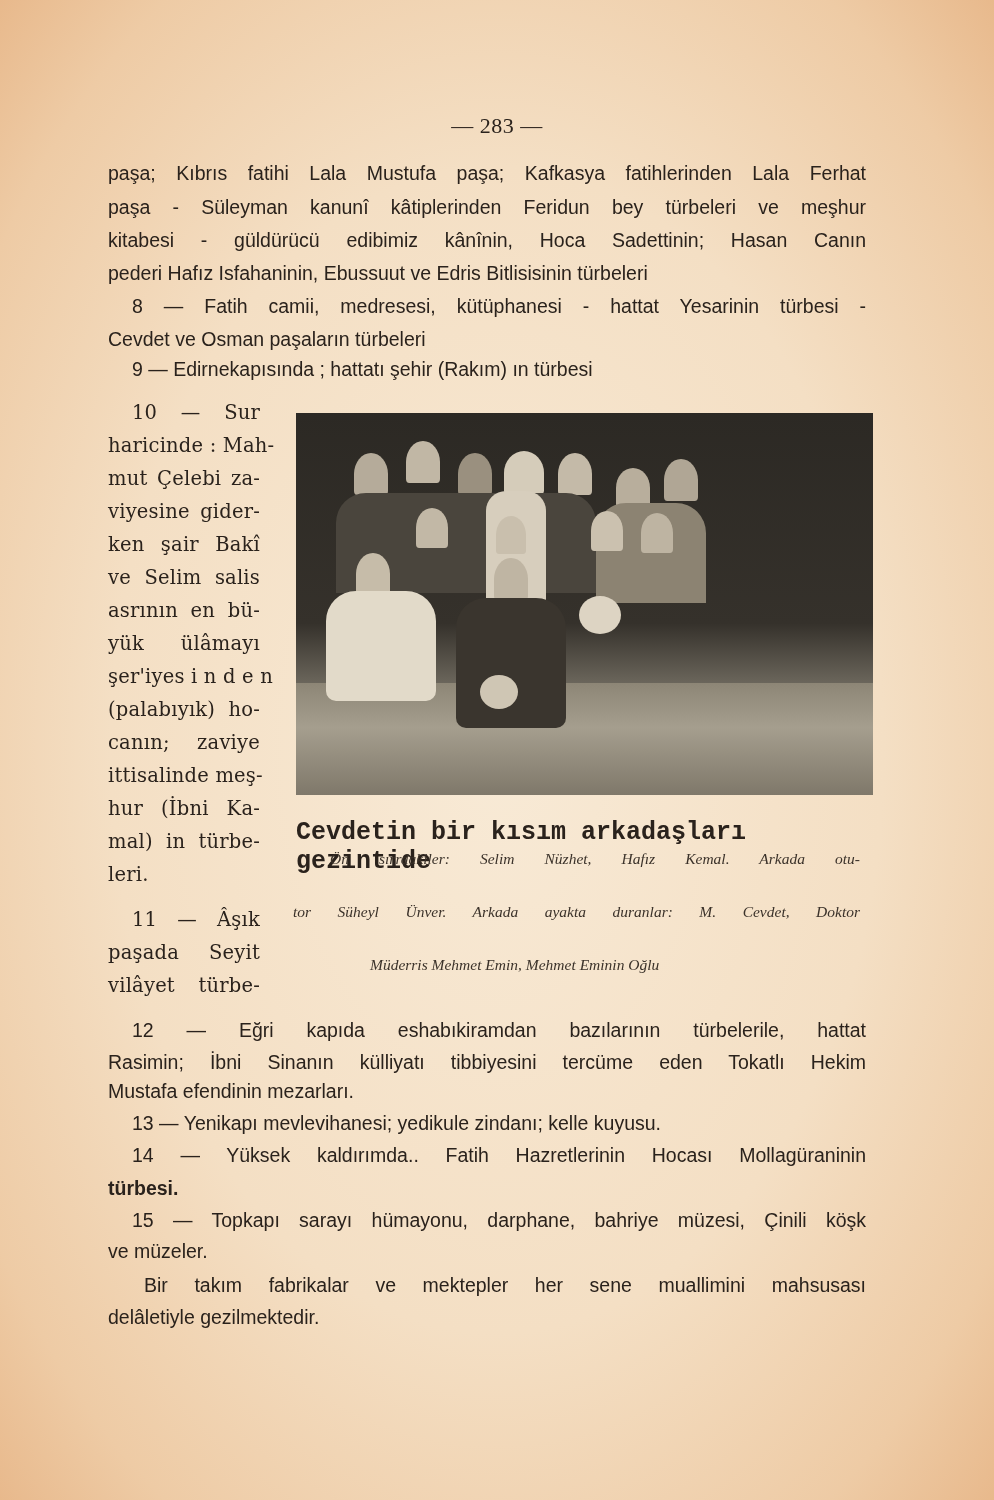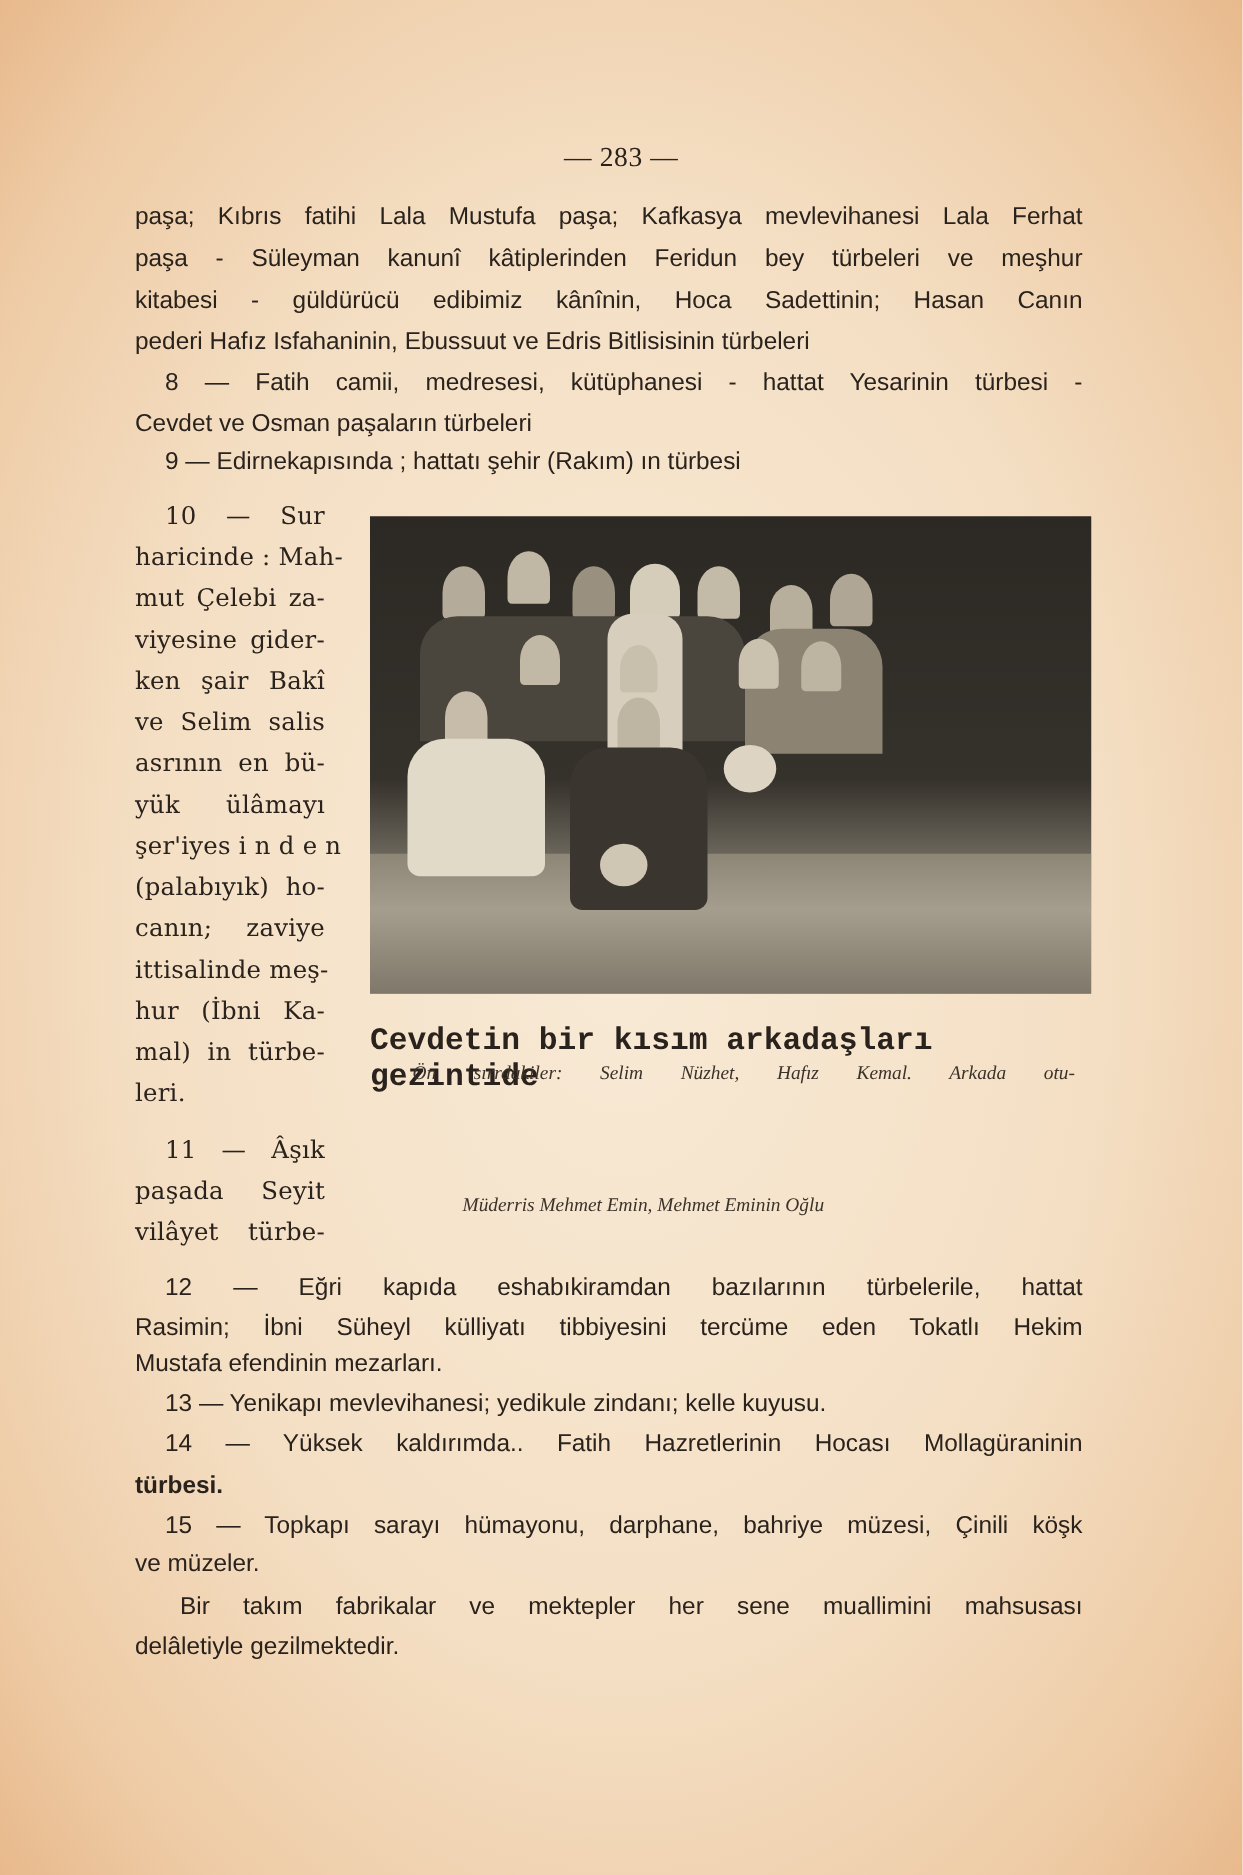--- a/index.html
+++ b/index.html
@@ -50,21 +50,21 @@
   }
   .cap.j { text-align: justify; text-align-last: justify; }
 </style>
 </head>
 <body>
 
 <div class="page">
 
   <div class="pgnum">— 283 —</div>
 
-  <div class="line j" style="top:160px;">paşa; Kıbrıs fatihi Lala Mustufa paşa; Kafkasya mevlevihanesi Lala Ferhat</div>
+  <div class="line j" style="top:160px;">paşa; Kıbrıs fatihi Lala Mustufa paşa; Kafkasya fatihlerinden Lala Ferhat</div>
   <div class="line j" style="top:194px;">paşa - Süleyman  kanunî kâtiplerinden Feridun bey türbeleri ve  meşhur</div>
   <div class="line j" style="top:227px;">kitabesi - güldürücü  edibimiz kânînin,  Hoca Sadettinin;  Hasan Canın</div>
   <div class="line" style="top:260px;">pederi Hafız Isfahaninin, Ebussuut ve Edris Bitlisisinin türbeleri</div>
   <div class="line j" style="top:293px; left:132px; width:734px;">8 — Fatih camii, medresesi, kütüphanesi - hattat Yesarinin türbesi -</div>
   <div class="line" style="top:326px;">Cevdet ve Osman paşaların türbeleri</div>
   <div class="line" style="top:356px; left:132px;">9 — Edirnekapısında ; hattatı  şehir (Rakım) ın türbesi</div>
 
   <div class="side" style="top:396px;">
     <div style="padding-left:24px;">10  —  Sur</div>
     <div>haricinde : Mah-</div>
@@ -110,24 +110,25 @@
     <div class="person" style="left:60px;top:140px;width:34px;height:42px;background:#c6bca9;"></div>
     <div class="person" style="left:30px;top:178px;width:110px;height:110px;background:#e2dac9;border-radius:30px 30px 10px 10px;"></div>
     <div class="person" style="left:198px;top:145px;width:34px;height:42px;background:#bfb5a3;"></div>
     <div class="person" style="left:160px;top:185px;width:110px;height:130px;background:#3a352e;border-radius:30px 30px 10px 10px;"></div>
     <div class="person" style="left:283px;top:183px;width:42px;height:38px;background:#ddd4c3;border-radius:50%;"></div>
     <div class="person" style="left:184px;top:262px;width:38px;height:34px;background:#cfc6b4;border-radius:50%;"></div>
   </div>
 
   <div class="caption-title">Cevdetin bir kısım arkadaşları gezintide</div>
   <div class="cap j" style="left:330px; top:850px; width:530px;">Ön sırrdakiler: Selim Nüzhet, Hafız  Kemal. Arkada  otu-</div>
+  <div class="cap j" style="left:293px; top:903px; width:567px;">tor  Süheyl Ünver. Arkada ayakta duranlar: M. Cevdet, Doktor</div>
   <div class="cap" style="left:370px; top:956px;">Müderris Mehmet  Emin, Mehmet  Eminin Oğlu</div>
 
   <div class="line j" style="top:1017px; left:132px; width:734px;">12 — Eğri  kapıda  eshabıkiramdan  bazılarının  türbelerile,  hattat</div>
-  <div class="line j" style="top:1049px;">Rasimin; İbni Süheyl külliyatı tibbiyesini  tercüme eden  Tokatlı Hekim</div>
+  <div class="line j" style="top:1049px;">Rasimin; İbni Sinanın külliyatı tibbiyesini  tercüme eden  Tokatlı Hekim</div>
   <div class="line" style="top:1078px;">Mustafa efendinin mezarları.</div>
   <div class="line" style="top:1110px; left:132px;">13 — Yenikapı mevlevihanesi; yedikule zindanı;  kelle kuyusu.</div>
   <div class="line j" style="top:1142px; left:132px; width:734px;">14 — Yüksek kaldırımda.. Fatih Hazretlerinin  Hocası Mollagüraninin</div>
   <div class="line" style="top:1175px;font-weight:bold;">türbesi.</div>
   <div class="line j" style="top:1207px; left:132px; width:734px;">15 — Topkapı sarayı hümayonu, darphane, bahriye müzesi, Çinili köşk</div>
   <div class="line" style="top:1238px;">ve müzeler.</div>
   <div class="line j" style="top:1272px; left:144px; width:722px;">Bir takım  fabrikalar ve  mektepler her  sene  muallimini mahsusası</div>
   <div class="line" style="top:1304px;">delâletiyle  gezilmektedir.</div>
 </div>
 

